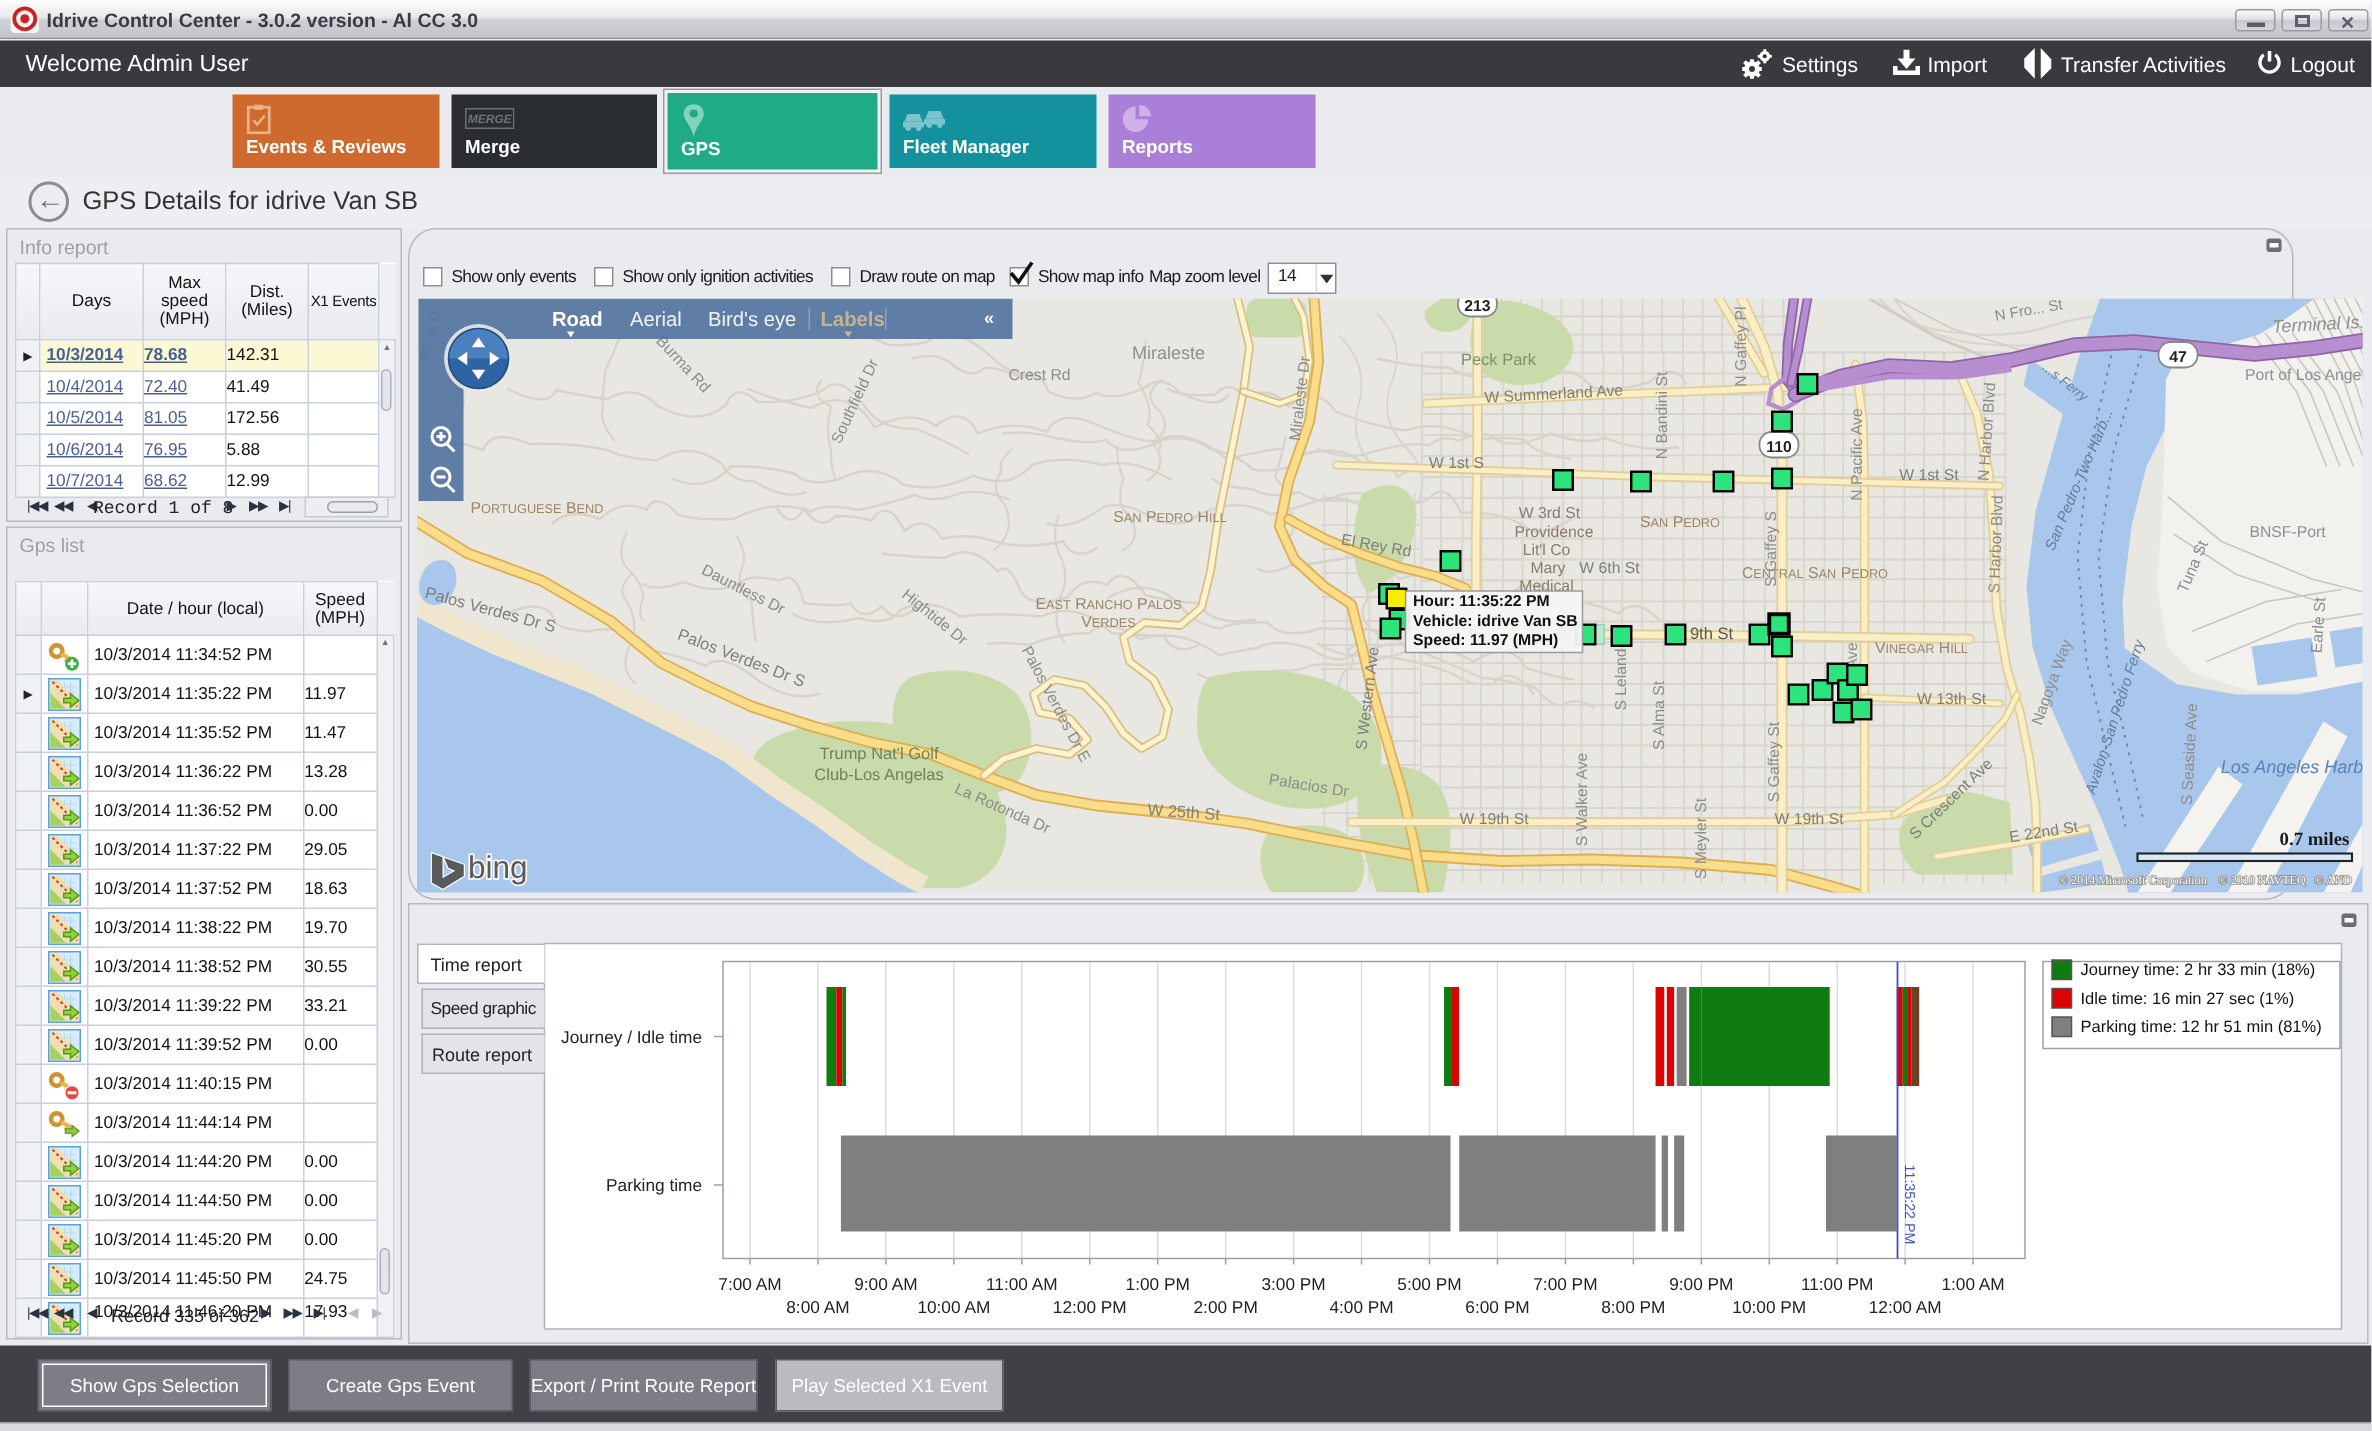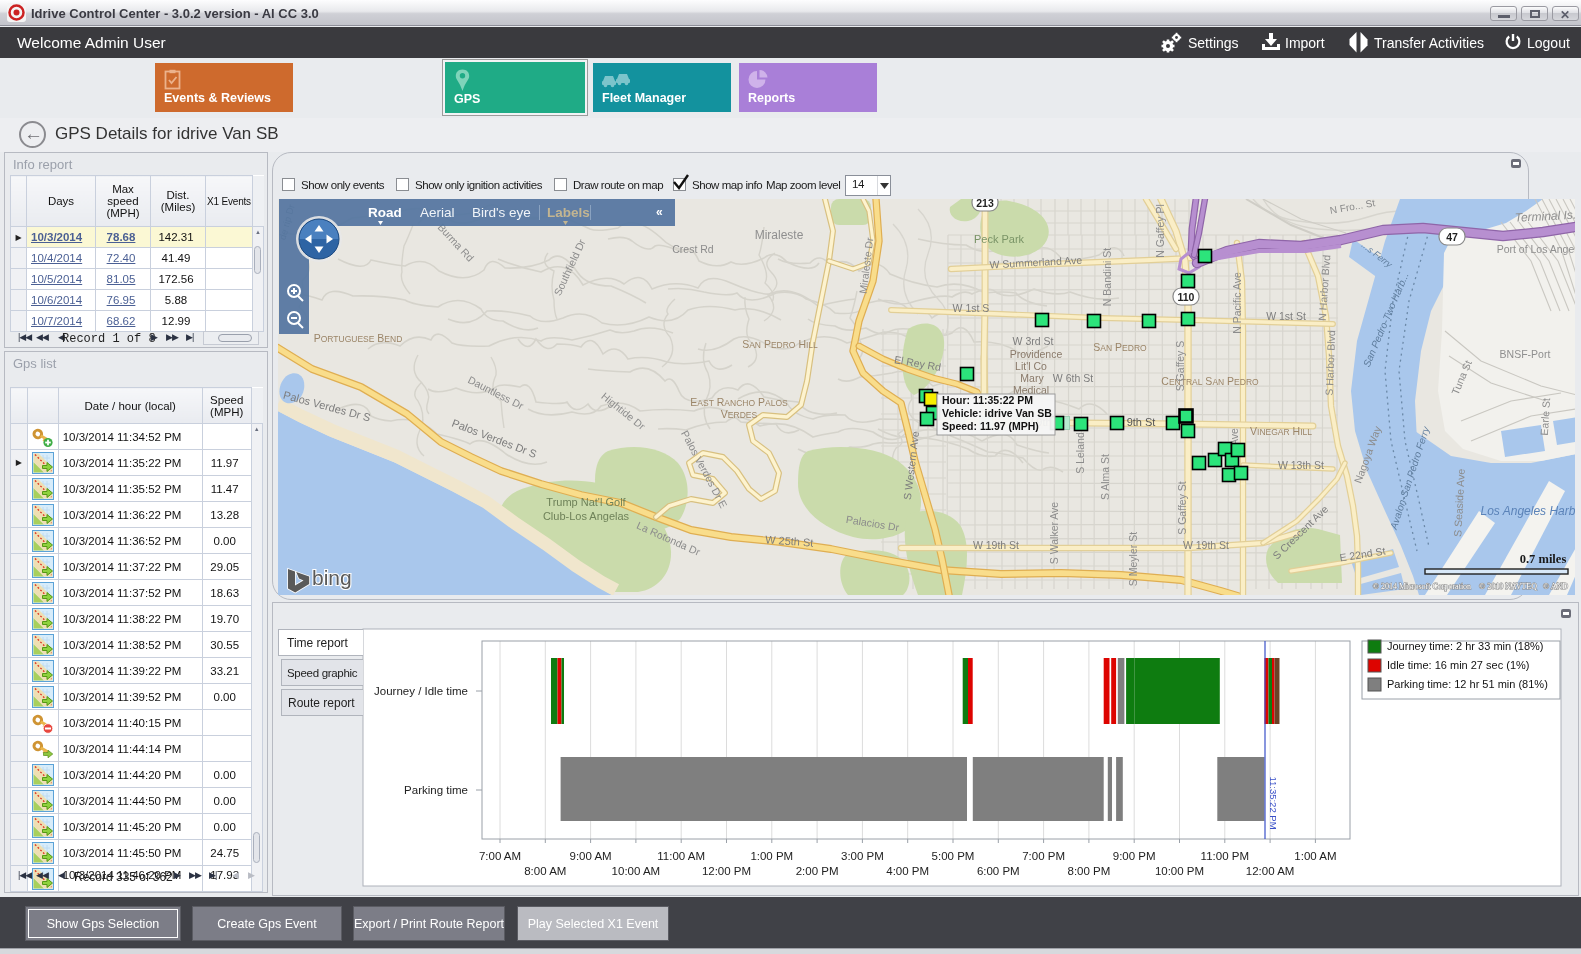--- a/index.html
+++ b/index.html
@@ -60,21 +60,21 @@
 #bottomstrip { left:0; top:948px; width:1581px; height:6px; background:#d7d9dd; border-top:1px solid #9fa1a8; }
 
 .ck { width:13px; height:13px; border:1px solid #8a8d92; background:#fff; display:inline-block; }
 #mappanel span { white-space:nowrap; }
 
 
 tr.ir { height:21px; }
 tr.gr { height:26px; }
 td.ind { text-align:center; font-size:8px; color:#222; background:#f0f1f4; }
 td.c1 { padding-left:4px; }
-td.c2, td.c3 { text-align:center; padding-right:4px; }
+td.c2, td.c3 { text-align:left; padding-right:4px; }
 td.dt { padding-left:4px; font-size:11.5px;margin-top:22px; }
 td.icn { text-align:center; padding:0; }
 td.icn svg { display:block; margin:1px auto 0; }
 td.sb { background:#f0f1f4; border:1px solid #c9d0dd; padding:0; vertical-align:top; }
 .sbtrack, .sbtrack2 { position:relative; width:100%; height:100%; }
 .sbup,.sbdn,.sbdn2 { position:absolute; left:0; width:100%; text-align:center; font-size:6px; color:#6a7080; }
 .sbup { top:2px; }
 .sbthumb { position:absolute; left:1px; top:19px; width:7px; height:28px; background:#e3e5ea; border:1px solid #aab0bd; border-radius:4px; }
 .sbthumb2 { position:absolute; left:1px; top:408px; width:7px; height:31px; background:#e3e5ea; border:1px solid #aab0bd; border-radius:4px; }
 .vcr { position:absolute; top:2px; font-size:9px; color:#2a3142; letter-spacing:-1px; }
@@ -149,20 +149,27 @@
 </div>
 
 <div id="tabrow" class="abs">
   <div class="tab abs" style="left:155px;background:#ce6a2d;">
     <svg style="position:absolute;left:9px;top:6px;" width="18" height="21" viewBox="0 0 18 21">
         <rect x="1.5" y="2.5" width="14" height="17" fill="none" stroke="#ecb28c" stroke-width="1.8"></rect>
         <rect x="5.5" y="0.8" width="6" height="3.4" fill="#ecb28c"></rect>
         <path d="M5 11 l2.5 3 l5 -6" stroke="#ecb28c" stroke-width="1.8" fill="none"></path>
       </svg>
     <div class="lbl">Events &amp; Reviews</div>
+  </div>
+  <div class="tab abs" style="left:301px;width:137px;background:#292d31;">
+    <svg style="position:absolute;left:9px;top:9px;" width="33" height="14" viewBox="0 0 33 14">
+        <rect x="0.5" y="0.5" width="32" height="13" fill="none" stroke="#6f7377"></rect>
+        <text x="16.5" y="10" font-size="8" font-style="italic" font-weight="bold" fill="#6f7377" text-anchor="middle" font-family="Liberation Sans">MERGE</text>
+      </svg>
+    <div class="lbl">Merge</div>
   </div>
   <div id="tab-gps-outer" class="abs">
       <div class="tab abs" style="left:2px;top:2px;background:#1fab86;width:140px;height:51px;top:2px;">
     <svg style="position:absolute;left:10px;top:7px;" width="15" height="23" viewBox="0 0 15 23">
           <path d="M7.5 0.5 C3.2 0.5 0.8 3.4 0.8 7 C0.8 11 4.6 12.8 7.5 22 C10.4 12.8 14.2 11 14.2 7 C14.2 3.4 11.8 0.5 7.5 0.5 Z" fill="#7fd4ba"></path>
           <circle cx="7.5" cy="6.7" r="2.7" fill="#1fab86"></circle>
         </svg>
     <div class="lbl">GPS</div>
   </div>
     </div>

